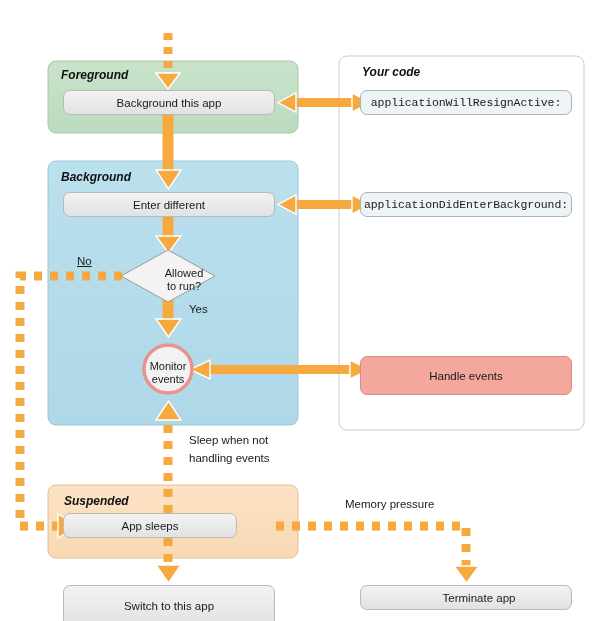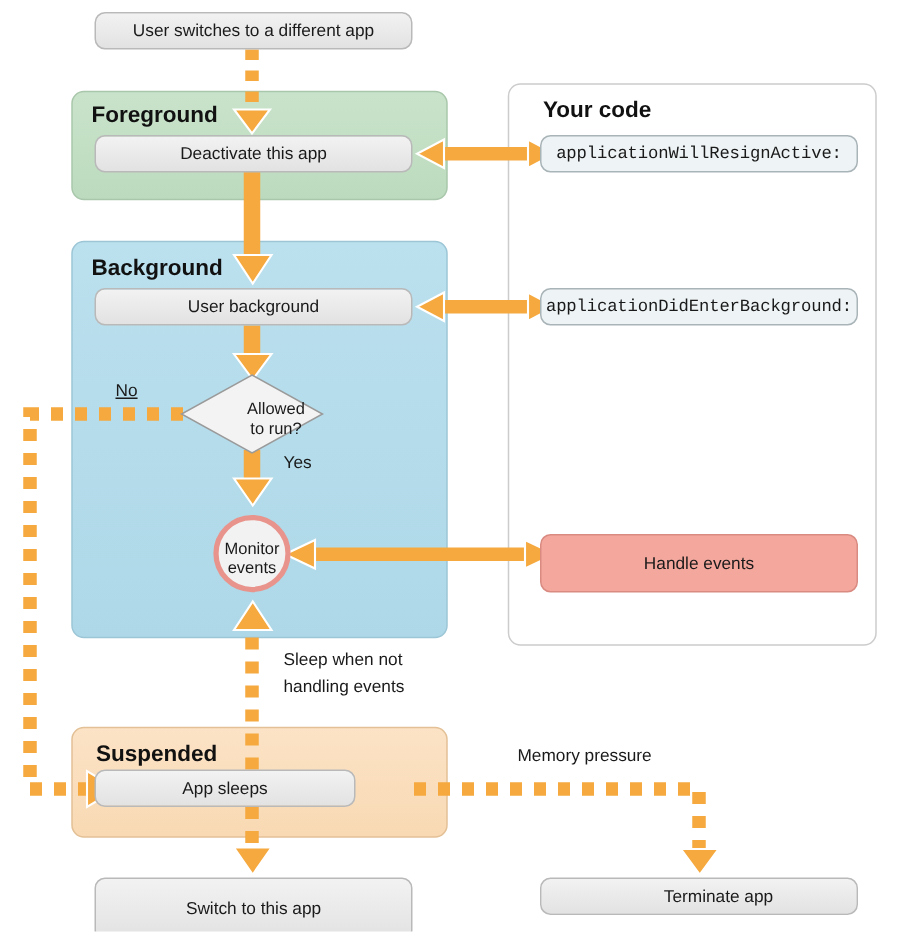--- a/index.html
+++ b/index.html
@@ -1,21 +1,21 @@
 <!DOCTYPE html>
 <html><head>
 <meta charset="utf-8">
 <style>
   html,body{margin:0;padding:0;background:#ffffff;}
   body{width:611px;height:621px;position:relative;overflow:hidden;
        font-family:"Liberation Sans",sans-serif;}
   #stage{position:absolute;left:0;top:0;width:611px;height:621px;}
   svg#canvas{position:absolute;left:0;top:0;width:611px;height:621px;}
   .lbl{position:absolute;font-size:11.5px;color:#1a1a1a;white-space:nowrap;}
-  .panel-title{position:absolute;font-size:15px;font-weight:bold;color:#111;}
+  .panel-title{position:absolute;font-size:12px;font-weight:bold;color:#111;font-style:italic;}
   .box{position:absolute;box-sizing:border-box;display:flex;align-items:center;
        justify-content:center;font-size:11.5px;color:#1a1a1a;border-radius:7px;}
   .gray-box{background:linear-gradient(#f2f2f2,#e2e2e2);border:1px solid #b9b9b9;}
   .code-box{background:#eef3f5;border:1px solid #a9b4b8;
             font-family:"Liberation Mono",monospace;font-size:11.5px;
             letter-spacing:-0.1px;}
   .handle-box{background:#f4a79d;border:1px solid #d98b82;}
   .circle-txt{position:absolute;text-align:center;font-size:11px;
               line-height:12.5px;color:#1a1a1a;}
 </style>
@@ -99,32 +99,29 @@
       <rect x="206" y="365" width="148" height="9" fill="#f5a93f"></rect>
       <polygon points="210,360 210,379 190,369.5" fill="#f5a93f" stroke="#ffffff" stroke-width="1.4"></polygon>
       <polygon points="350,360 350,379 370,369.5" fill="#f5a93f" stroke="#ffffff" stroke-width="1.4"></polygon>
     </g>
 
     <polygon points="168,250 215,276 168,302 121,276" fill="#f3f3f3" stroke="#9a9a9a" stroke-width="1"></polygon>
 
     <circle cx="168" cy="369" r="24" fill="#f2f2f2" stroke="#e8948c" stroke-width="3.5"></circle>
   </svg>
 
-  <div class="box gray-box" style="left:63px;top:8px;width:212px;height:25px;">
-    <span>User switches to a different app</span>
-  </div>
 
   <div class="panel-title" style="left:61px;top:68px;">Foreground</div>
   <div class="box gray-box" style="left:63px;top:90px;width:212px;height:25px;">
-    <span>Deactivate this app</span>
+    <span>Background this app</span>
   </div>
 
   <div class="panel-title" style="left:61px;top:170px;">Background</div>
   <div class="box gray-box" style="left:63px;top:192px;width:212px;height:25px;">
-    <span>User background</span>
+    <span>Enter different</span>
   </div>
 
   <div class="circle-txt" style="left:138px;top:360px;width:60px;">
     <span>Monitor</span><br>
     <span>events</span>
   </div>
 
   <div class="circle-txt" style="left:154px;top:267px;width:60px;">
     <span>Allowed</span><br>
     <span>to run?</span>

